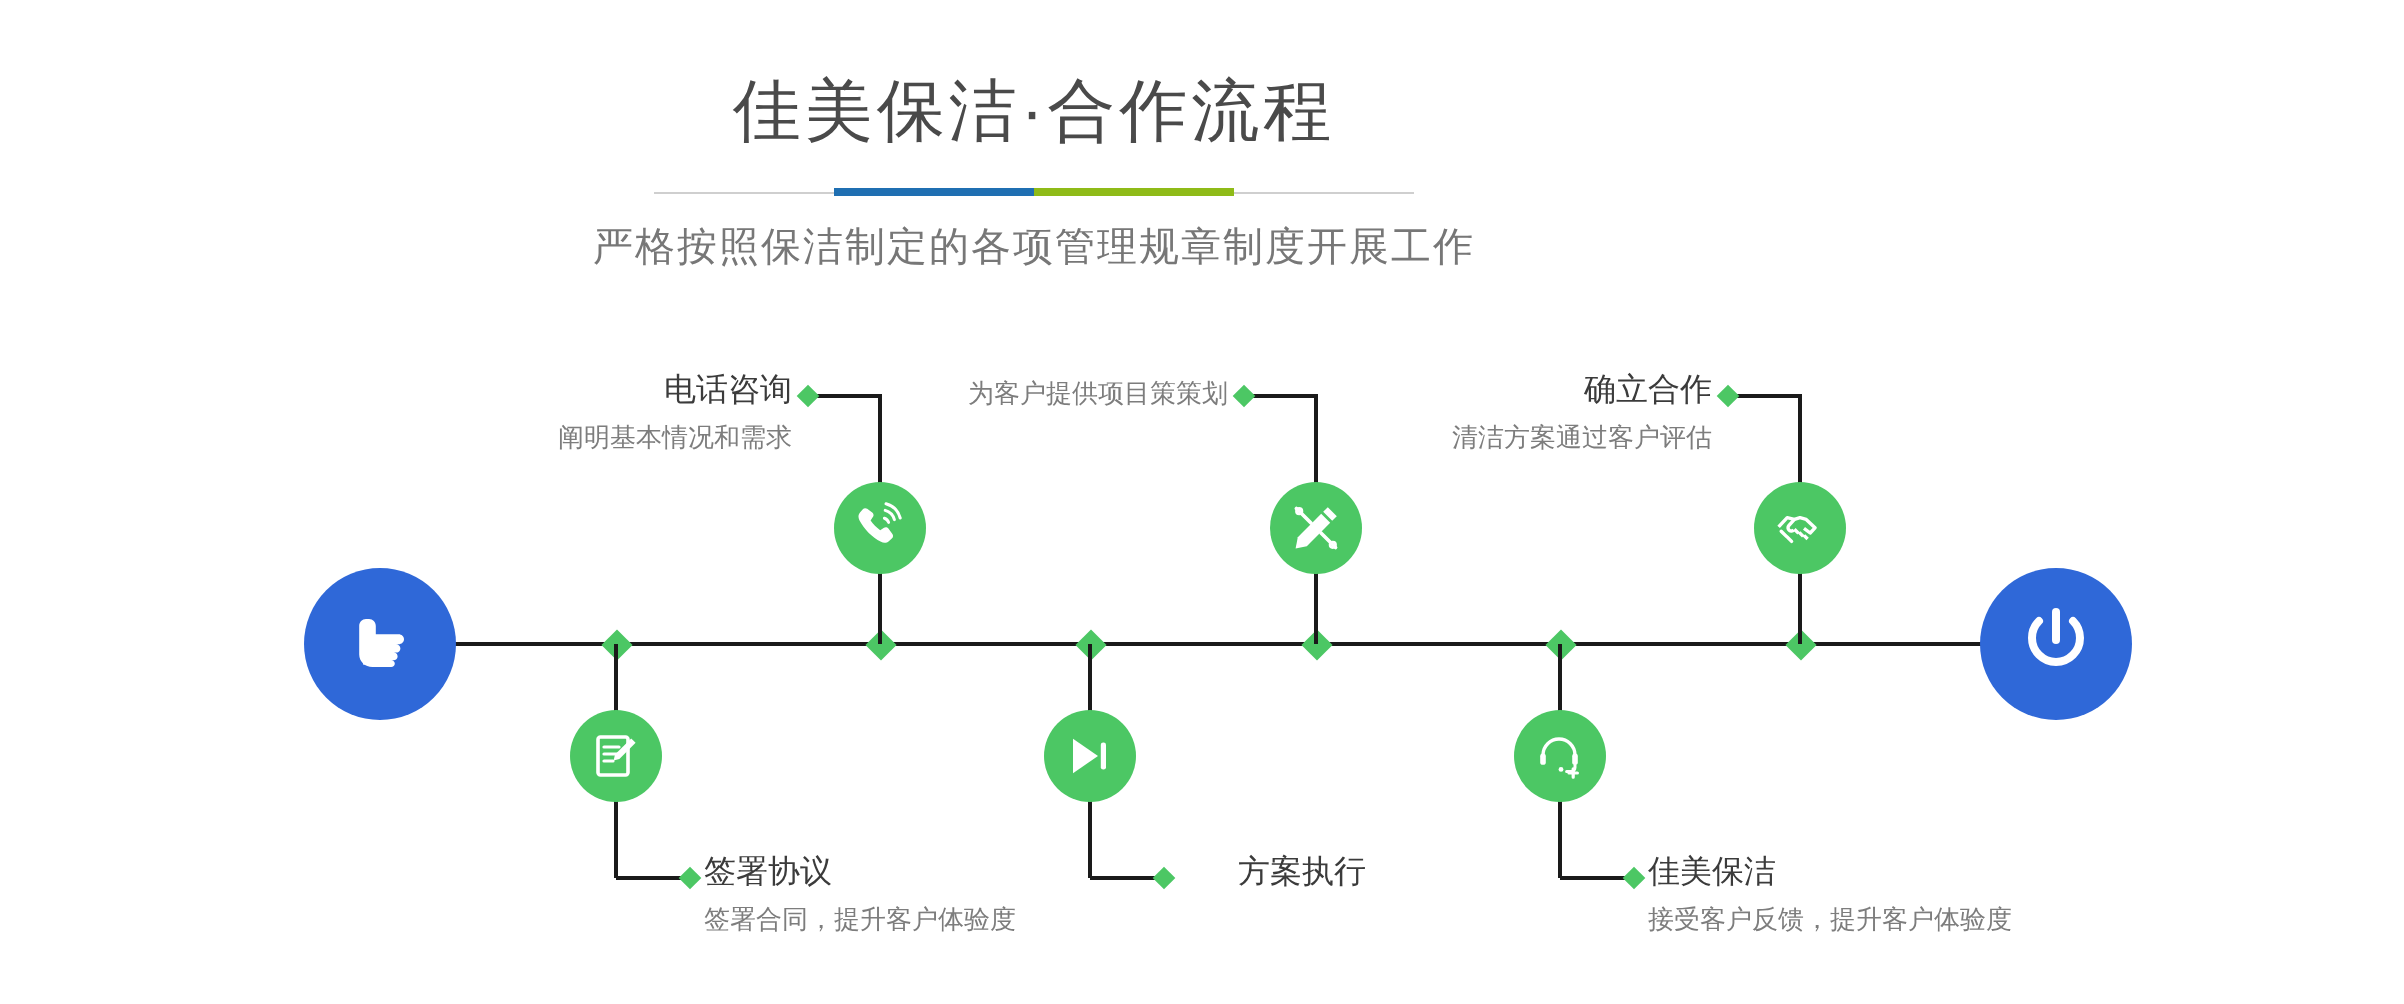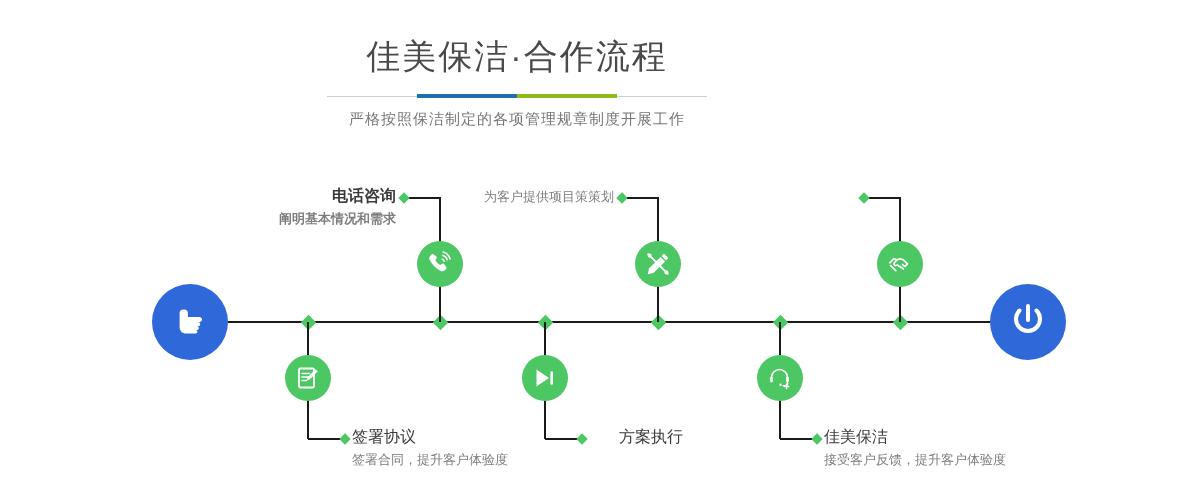--- a/index.html
+++ b/index.html
@@ -61,21 +61,21 @@
   .divider .seg-green {
     position: absolute;
     left: 190px;
     top: 0;
     width: 100px;
     height: 4px;
     background: #8fbb18;
   }
   .subtitle {
     margin: 12px 0 0 0;
-    font-size: 15px;
+    font-size: 20px;
     color: #777777;
     letter-spacing: 1px;
   }
 
   
   .axis {
     position: absolute;
     left: 188px;
     top: 321px;
     width: 842px;
@@ -197,21 +197,21 @@
   <div class="node-icon" style="left:440px; top:264px;">
     <span>
       <svg width="26" height="26" viewBox="0 0 26 26">
         <path fill="#ffffff" d="M6.6 3.4c-0.7-0.5-1.7-0.4-2.3 0.3L3 5.2c-0.9 1-1 2.6-0.3 3.9 2.4 4.6 6.2 8.4 10.8 10.8 1.3 0.7 2.9 0.6 3.9-0.3l1.5-1.3c0.7-0.6 0.8-1.6 0.3-2.3l-2-2.7c-0.5-0.7-1.5-0.9-2.2-0.4l-1.9 1.2c-1.9-1.3-3.5-2.9-4.8-4.8l1.2-1.9c0.5-0.7 0.3-1.7-0.4-2.2L6.6 3.4z"></path>
         <path fill="none" stroke="#ffffff" stroke-width="1.5" stroke-linecap="round" d="M15.6 4.2a6.6 6.6 0 0 1 4.6 4.6"></path>
         <path fill="none" stroke="#ffffff" stroke-width="1.5" stroke-linecap="round" d="M15.2 8.1a3.1 3.1 0 0 1 2.1 2.1"></path>
         <path fill="none" stroke="#ffffff" stroke-width="1.5" stroke-linecap="round" d="M16 0.9a10 10 0 0 1 7.1 7.1"></path>
       </svg>
     </span>
   </div>
-  <div class="label-block top" style="left:154px; top:185px; width:242px;font-weight:bold;">
+  <div class="label-block top" style="left:154px; top:185px; width:242px;">
     <div class="label-title">电话咨询</div>
     <div class="label-desc">阐明基本情况和需求</div>
   </div>
 
   <div class="diamond" style="left:308px; top:322px;"></div>
   <div class="connector v-line" style="left:308px; top:322px; height:117px;"></div>
   <div class="connector h-line" style="left:308px; top:438px; width:36px;"></div>
   <div class="label-dot" style="left:345px; top:439px;"></div>
   <div class="node-icon" style="left:308px; top:378px;">
     <span>
@@ -272,20 +272,24 @@
   <div class="node-icon" style="left:900px; top:264px;">
     <span>
       <svg width="26" height="26" viewBox="0 0 26 26">
         <path fill="none" stroke="#ffffff" stroke-width="1.7" stroke-linejoin="round" d="M2.3 12.4l4.3-4.6 3.6 0.9 2.8-0.9 3.1 0.9 4.4 4.2-2.4 2.6-3.1-2.3"></path>
         <path fill="none" stroke="#ffffff" stroke-width="1.7" stroke-linejoin="round" d="M10.2 8.7L7.4 11.8c-0.6 0.7-0.5 1.7 0.2 2.3 0.7 0.6 1.7 0.5 2.3-0.2"></path>
         <path fill="none" stroke="#ffffff" stroke-width="1.7" stroke-linejoin="round" d="M10.2 13.6l2.1 2.1M12.6 15.2l2 2M15 16.7l1.8 1.8"></path>
         <path fill="none" stroke="#ffffff" stroke-width="1.7" stroke-linecap="round" d="M3.6 14.6l2.6 2.6M6.4 17.3l2.4 2.4"></path>
       </svg>
     </span>
   </div>
+  <div class="label-block top" style="left:614px; top:185px; width:242px;">
+    <div class="label-title">确立合作</div>
+    <div class="label-desc">清洁方案通过客户评估</div>
+  </div>
 
   <div class="diamond" style="left:780px; top:322px;"></div>
   <div class="connector v-line" style="left:780px; top:322px; height:117px;"></div>
   <div class="connector h-line" style="left:780px; top:438px; width:36px;"></div>
   <div class="label-dot" style="left:817px; top:439px;"></div>
   <div class="node-icon" style="left:780px; top:378px;">
     <span>
       <svg width="26" height="26" viewBox="0 0 26 26">
         <path fill="none" stroke="#ffffff" stroke-width="1.7" stroke-linecap="round" d="M4.5 12.5a8 8 0 0 1 16 0"></path>
         <rect x="3.1" y="11.8" width="2.8" height="5.6" rx="1.3" fill="#ffffff"></rect>

